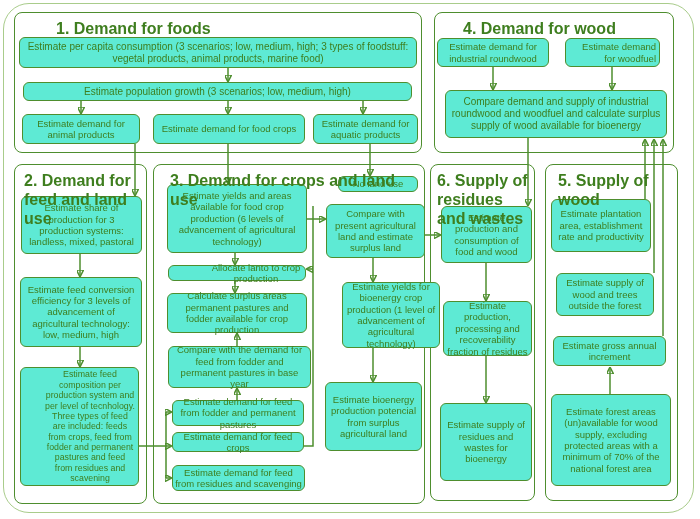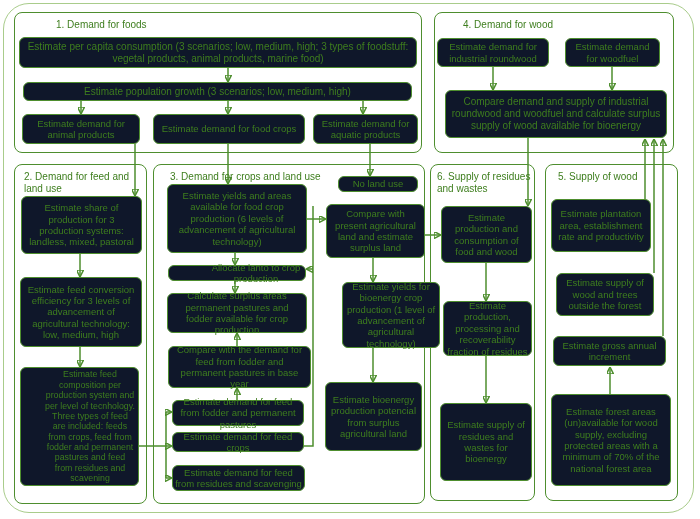--- a/index.html
+++ b/index.html
@@ -9,26 +9,26 @@
   }
   #outer-frame{
     position:absolute;left:3px;top:3px;width:691px;height:510px;
     border:1.6px solid #a9cc8b;border-radius:26px;box-sizing:border-box;
   }
   .section{
     position:absolute;border:1.7px solid #4e8e2e;border-radius:8px;
     box-sizing:border-box;background:transparent;
   }
   .sec-title{
-    position:absolute;color:#3e7e1e;font-weight:normal;font-size:10px;
+    position:absolute;color:#3e7e1e;font-weight:bold;font-size:16px;
     line-height:1.2;z-index:3;
   }
   .node{
     position:absolute;border:1.4px solid #4e8e2e;border-radius:6px;
-    background:#0f172a;color:#3e7e1e;font-size:9.5px;line-height:1.2;
+    background:#5eead4;color:#3e7e1e;font-size:9.5px;line-height:1.2;
     display:flex;align-items:center;justify-content:center;text-align:center;
     box-sizing:border-box;padding:1px 3px;z-index:2;
   }
   .node.small{font-size:8.8px;line-height:1.18;padding-left:24px;}
   .node.tight{padding:0 2px;}
   #connectors{position:absolute;left:0;top:0;z-index:1;}
   #connectors path{stroke:#4e8e2e;stroke-width:1.5;fill:none;}
 
   
   #s1{left:14px;top:12px;width:408px;height:141px;}
@@ -47,21 +47,21 @@
   #t5{left:558px;top:171px;width:110px;}
 
   
   #b-percapita{left:19px;top:37px;width:398px;height:31px;font-size:10px;}
   #b-popgrowth{left:23px;top:82px;width:389px;height:19px;font-size:10px;}
   #b-animal{left:22px;top:114px;width:118px;height:30px;}
   #b-foodcrops{left:153px;top:114px;width:152px;height:30px;}
   #b-aquatic{left:313px;top:114px;width:105px;height:30px;}
   
   #b-roundwood{left:437px;top:38px;width:112px;height:29px;}
-  #b-woodfuel{left:565px;top:38px;width:95px;height:29px;}
+  #b-woodfuel{left:565px;top:38px;width:95px;height:29px;text-align:right;}
   #b-comparewood{left:445px;top:90px;width:222px;height:48px;font-size:10px;}
   
   #b-share{left:21px;top:196px;width:121px;height:58px;}
   #b-feedconv{left:20px;top:277px;width:122px;height:70px;}
   #b-feedcomp{left:20px;top:367px;width:119px;height:119px;}
   
   #b-yields{left:167px;top:184px;width:140px;height:69px;}
   #b-allocate{left:168px;top:265px;width:138px;height:16px;padding-left:40px;}
   #b-calcsurplus{left:167px;top:293px;width:140px;height:40px;}
   #b-comparefeed{left:168px;top:346px;width:143px;height:42px;}

